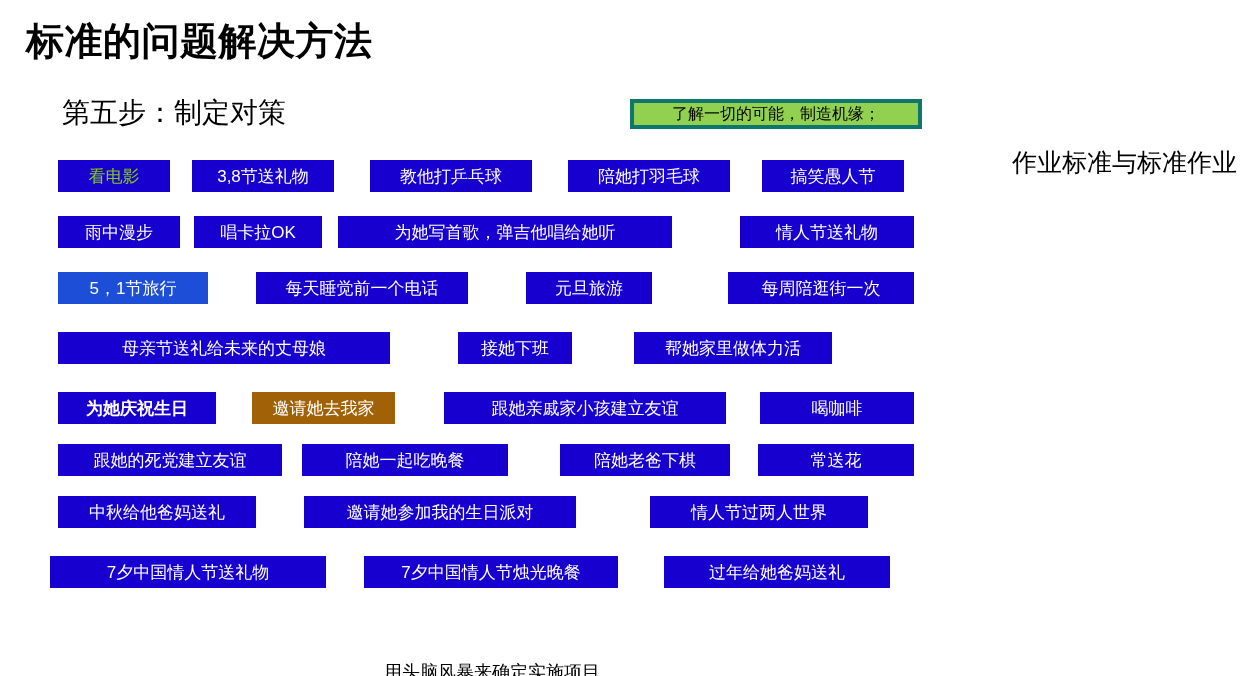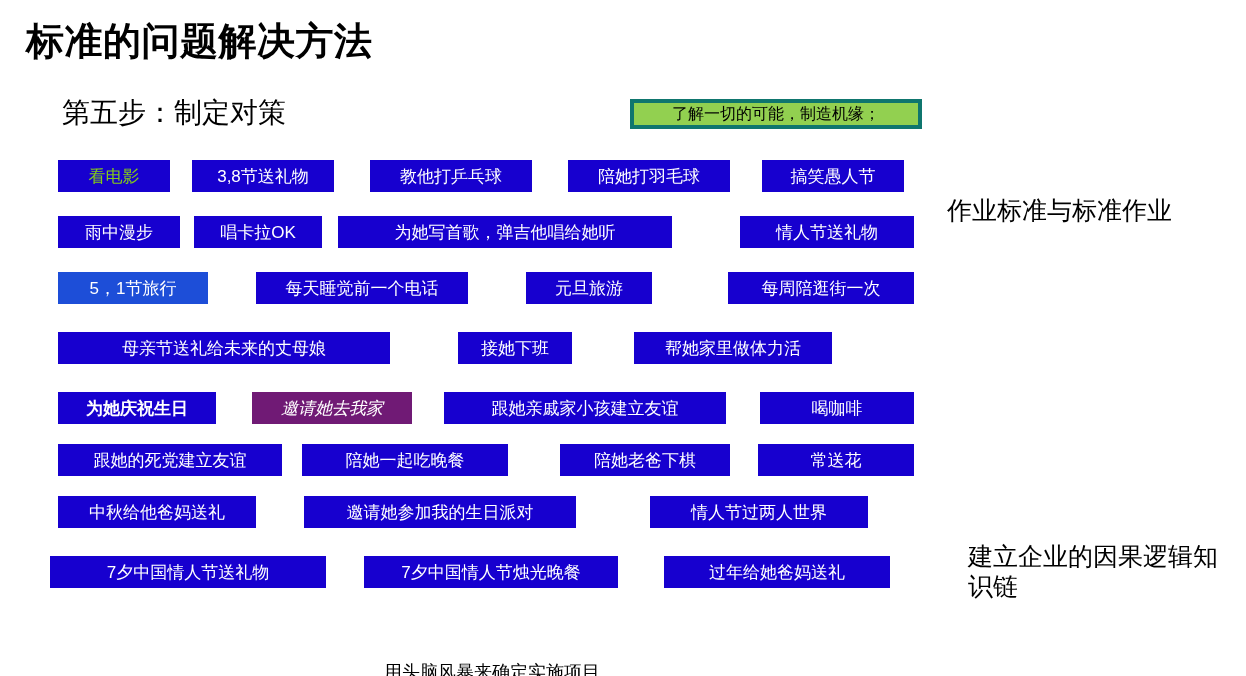--- a/index.html
+++ b/index.html
@@ -55,21 +55,21 @@
     color: #000000;
     box-sizing: border-box;
     white-space: nowrap;
   }
   .side-note {
     position: absolute;
     font-size: 25px;
     color: #000000;
     line-height: 1.18;
   }
-  .side-note-1 { left: 947px; top: 148px; white-space: nowrap; margin-top: 48px; }
+  .side-note-1 { left: 1012px; top: 148px; white-space: nowrap; }
   .side-note-2 { left: 968px; top: 542px; width: 272px; }
   .rows {
     position: absolute;
     left: 0;
     top: 160px;
     width: 1246px;
   }
   .chip {
     position: absolute;
     height: 32px;
@@ -99,41 +99,40 @@
 
 <div class="slide">
 
   <div class="title">标准的问题解决方法</div>
 
   <div class="subtitle">第五步：制定对策</div>
 
   <div class="green-note">了解一切的可能，制造机缘；</div>
 
   <div class="side-note side-note-1">作业标准与标准作业</div>
-  <div class="side-note side-note-2">建立企业的因果逻辑知识链</div>
 
   <div class="rows" id="rows">
       <div class="chip" style="left: 58px; top: 0px; width: 112px; background: rgb(23, 0, 207); color: #84cc16;">看电影</div>
       <div class="chip" style="left: 192px; top: 0px; width: 142px; background: rgb(23, 0, 207); color: rgb(255, 255, 255);">3,8节送礼物</div>
       <div class="chip" style="left: 370px; top: 0px; width: 162px; background: rgb(23, 0, 207); color: rgb(255, 255, 255);">教他打乒乓球</div>
       <div class="chip" style="left: 568px; top: 0px; width: 162px; background: rgb(23, 0, 207); color: rgb(255, 255, 255);">陪她打羽毛球</div>
       <div class="chip" style="left: 762px; top: 0px; width: 142px; background: rgb(23, 0, 207); color: rgb(255, 255, 255);">搞笑愚人节</div>
       <div class="chip" style="left: 58px; top: 56px; width: 122px; background: rgb(23, 0, 207); color: rgb(255, 255, 255);">雨中漫步</div>
       <div class="chip" style="left: 194px; top: 56px; width: 128px; background: rgb(23, 0, 207); color: rgb(255, 255, 255);">唱卡拉OK</div>
       <div class="chip" style="left: 338px; top: 56px; width: 334px; background: rgb(23, 0, 207); color: rgb(255, 255, 255);">为她写首歌，弹吉他唱给她听</div>
       <div class="chip" style="left: 740px; top: 56px; width: 174px; background: rgb(23, 0, 207); color: rgb(255, 255, 255);">情人节送礼物</div>
       <div class="chip" style="left: 58px; top: 112px; width: 150px; background: #1d4ed8; color: rgb(255, 255, 255);">5，1节旅行</div>
       <div class="chip" style="left: 256px; top: 112px; width: 212px; background: rgb(23, 0, 207); color: rgb(255, 255, 255);">每天睡觉前一个电话</div>
       <div class="chip" style="left: 526px; top: 112px; width: 126px; background: rgb(23, 0, 207); color: rgb(255, 255, 255);">元旦旅游</div>
       <div class="chip" style="left: 728px; top: 112px; width: 186px; background: rgb(23, 0, 207); color: rgb(255, 255, 255);">每周陪逛街一次</div>
       <div class="chip" style="left: 58px; top: 172px; width: 332px; background: rgb(23, 0, 207); color: rgb(255, 255, 255);">母亲节送礼给未来的丈母娘</div>
       <div class="chip" style="left: 458px; top: 172px; width: 114px; background: rgb(23, 0, 207); color: rgb(255, 255, 255);">接她下班</div>
       <div class="chip" style="left: 634px; top: 172px; width: 198px; background: rgb(23, 0, 207); color: rgb(255, 255, 255);">帮她家里做体力活</div>
       <div class="chip" style="left: 58px; top: 232px; width: 158px; background: rgb(23, 0, 207); color: rgb(255, 255, 255); font-weight: bold;">为她庆祝生日</div>
-      <div class="chip" style="left: 252px; top: 232px; width: 160px; background: #701a75; color: rgb(255, 255, 255); font-style: italic;">邀请她去我家</div>
+      <div class="chip" style="left: 252px; top: 232px; width: 143px; background: #a16207; color: rgb(255, 255, 255);">邀请她去我家</div>
       <div class="chip" style="left: 444px; top: 232px; width: 282px; background: rgb(23, 0, 207); color: rgb(255, 255, 255);">跟她亲戚家小孩建立友谊</div>
       <div class="chip" style="left: 760px; top: 232px; width: 154px; background: rgb(23, 0, 207); color: rgb(255, 255, 255);">喝咖啡</div>
       <div class="chip" style="left: 58px; top: 284px; width: 224px; background: rgb(23, 0, 207); color: rgb(255, 255, 255);">跟她的死党建立友谊</div>
       <div class="chip" style="left: 302px; top: 284px; width: 206px; background: rgb(23, 0, 207); color: rgb(255, 255, 255);">陪她一起吃晚餐</div>
       <div class="chip" style="left: 560px; top: 284px; width: 170px; background: rgb(23, 0, 207); color: rgb(255, 255, 255);">陪她老爸下棋</div>
       <div class="chip" style="left: 758px; top: 284px; width: 156px; background: rgb(23, 0, 207); color: rgb(255, 255, 255);">常送花</div>
       <div class="chip" style="left: 58px; top: 336px; width: 198px; background: rgb(23, 0, 207); color: rgb(255, 255, 255);">中秋给他爸妈送礼</div>
       <div class="chip" style="left: 304px; top: 336px; width: 272px; background: rgb(23, 0, 207); color: rgb(255, 255, 255);">邀请她参加我的生日派对</div>
       <div class="chip" style="left: 650px; top: 336px; width: 218px; background: rgb(23, 0, 207); color: rgb(255, 255, 255);">情人节过两人世界</div>
       <div class="chip" style="left: 50px; top: 396px; width: 276px; background: rgb(23, 0, 207); color: rgb(255, 255, 255);">7夕中国情人节送礼物</div>

